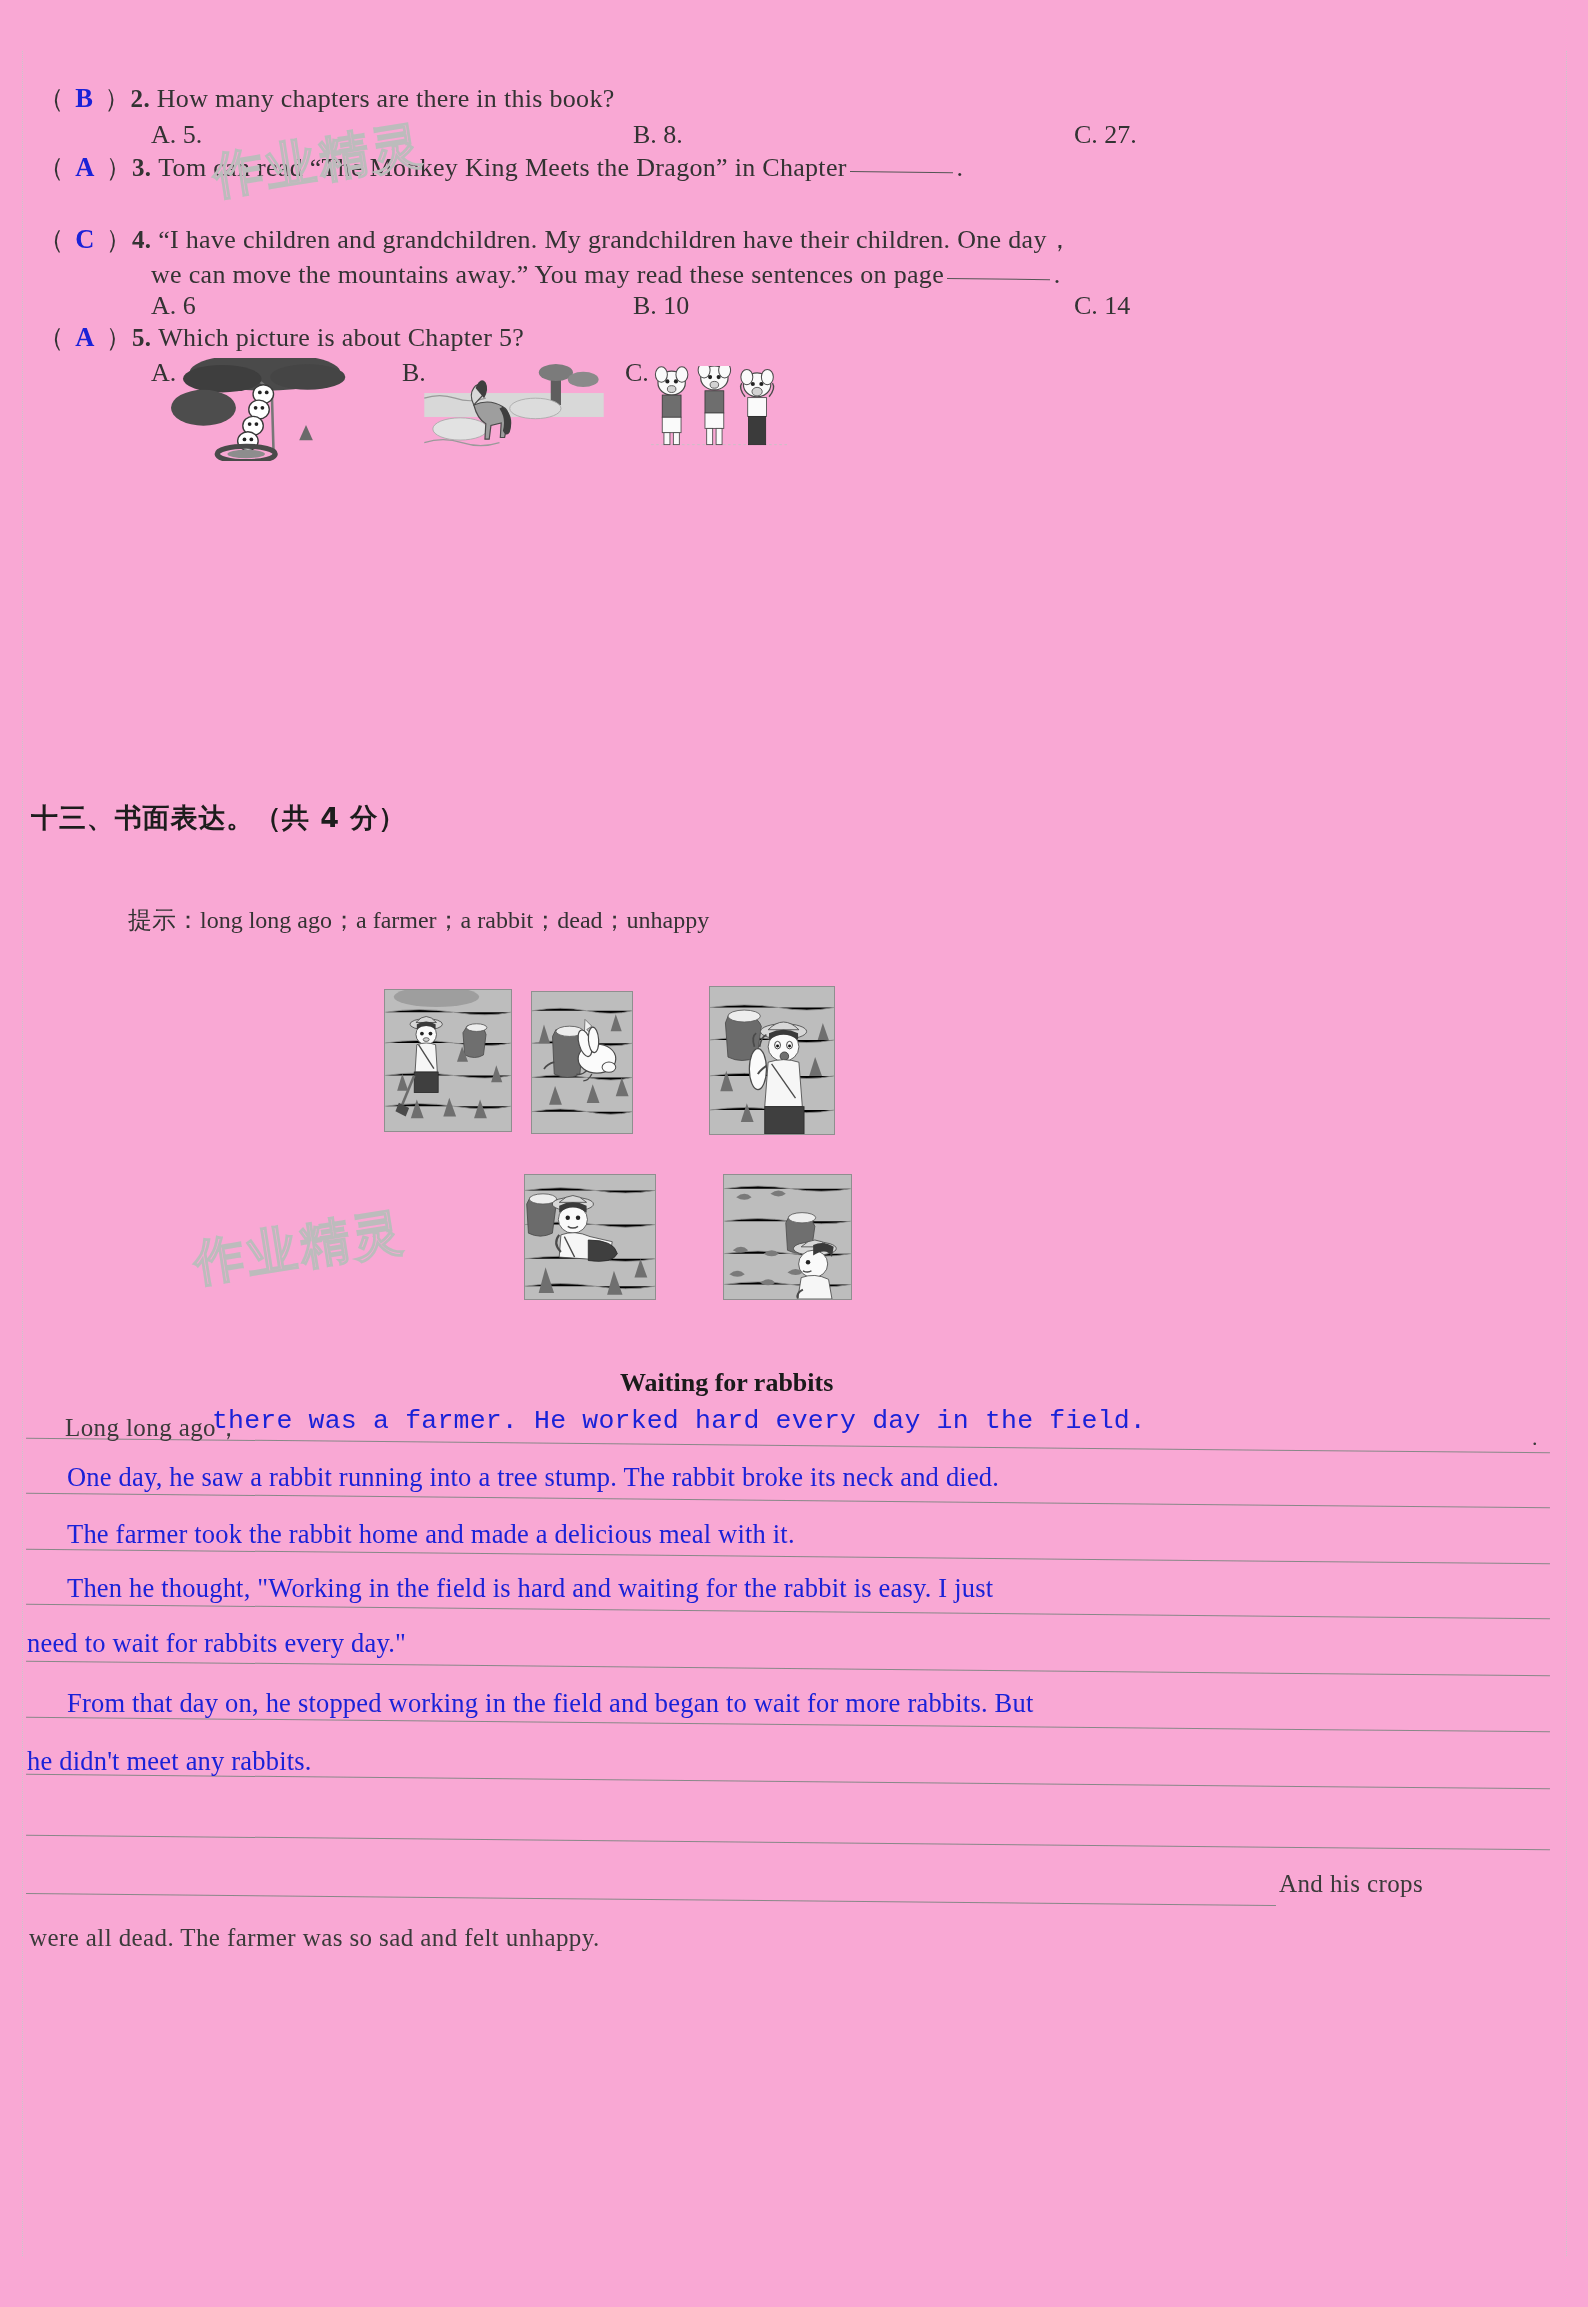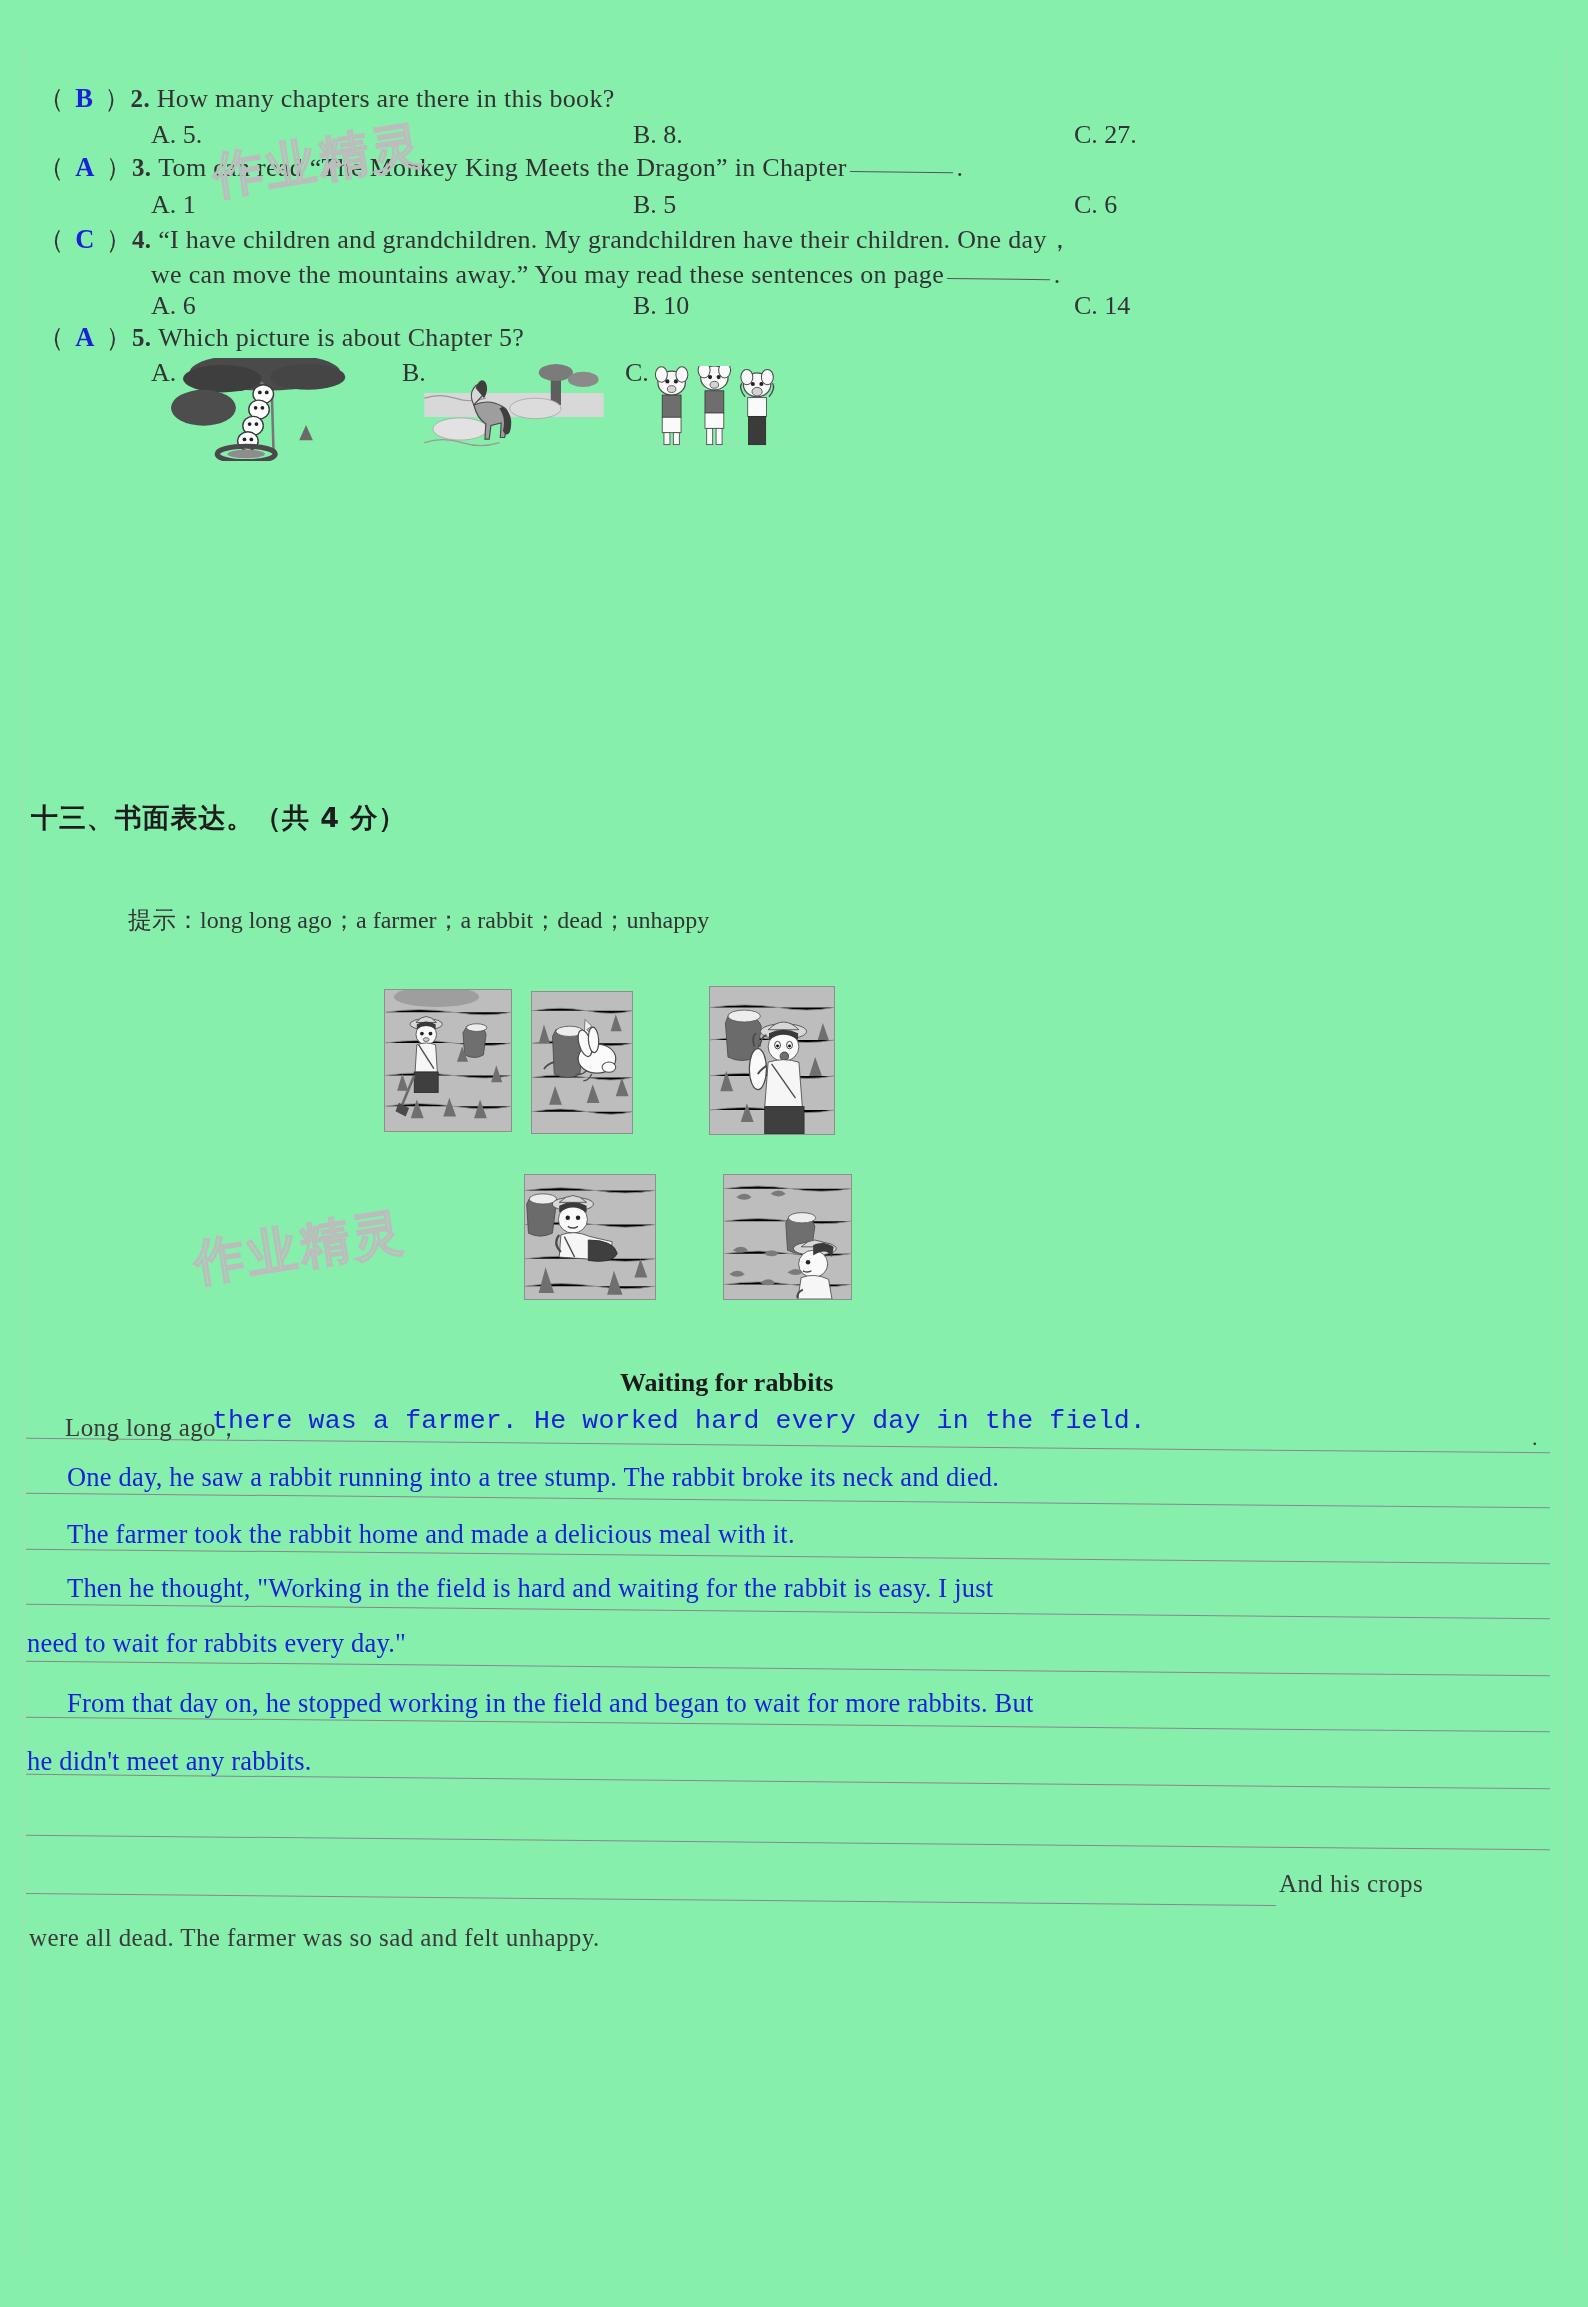--- a/index.html
+++ b/index.html
@@ -8,21 +8,21 @@
     background:#ffffff;
     font-family:"Liberation Serif", serif;
     color:#2b2b2b;
     position:relative;
     overflow:hidden;
   }
 
   
   #page {
     position:absolute; inset:0;
-    background:#86efac;
+    background:#f9a8d4;
   }
   .edge-dots {
     position:absolute; top:51px; bottom:51px; width:0;
     border-left:1.7px dotted #c9c9c9;
   }
   .edge-dots.left  { left:22px; }
   .edge-dots.right { right:22px; }
 
   .qline {
     position:absolute;
@@ -155,25 +155,20 @@
     <span class="paren">（</span><span class="ansletter">B</span><span class="paren">）</span><span class="qnum">2.</span><span class="qtext">How many chapters are there in this book?</span>
   </div>
   <div class="optrow" style="left:0; top:120px; width:100%; height:38px;">
     <span class="op" style="left:151px;">A. 5.</span>
     <span class="op" style="left:633px;">B. 8.</span>
     <span class="op" style="left:1074px;">C. 27.</span>
   </div>
 
   <div class="qline" style="left:38px; top:151px;">
     <span class="paren">（</span><span class="ansletter">A</span><span class="paren">）</span><span class="qnum">3.</span><span class="qtext">Tom can read “The Monkey King Meets the Dragon” in Chapter</span><span class="blank-ul"></span><span class="qtext">.</span>
-  </div>
-  <div class="optrow" style="left:0; top:190px; width:100%; height:38px;">
-    <span class="op" style="left:151px;">A. 1</span>
-    <span class="op" style="left:633px;">B. 5</span>
-    <span class="op" style="left:1074px;">C. 6</span>
   </div>
 
   <div class="qline" style="left:38px; top:223px;">
     <span class="paren">（</span><span class="ansletter">C</span><span class="paren">）</span><span class="qnum">4.</span><span class="qtext">“I have children and grandchildren.  My grandchildren have their children.  One day，</span>
   </div>
   <div class="qline" style="left:151px; top:259px;">
     <span class="qtext">we can move the mountains away.” You may read these sentences on page</span><span class="blank-ul"></span><span class="qtext">.</span>
   </div>
   <div class="optrow" style="left:0; top:291px; width:100%; height:38px;">
     <span class="op" style="left:151px;">A. 6</span>

